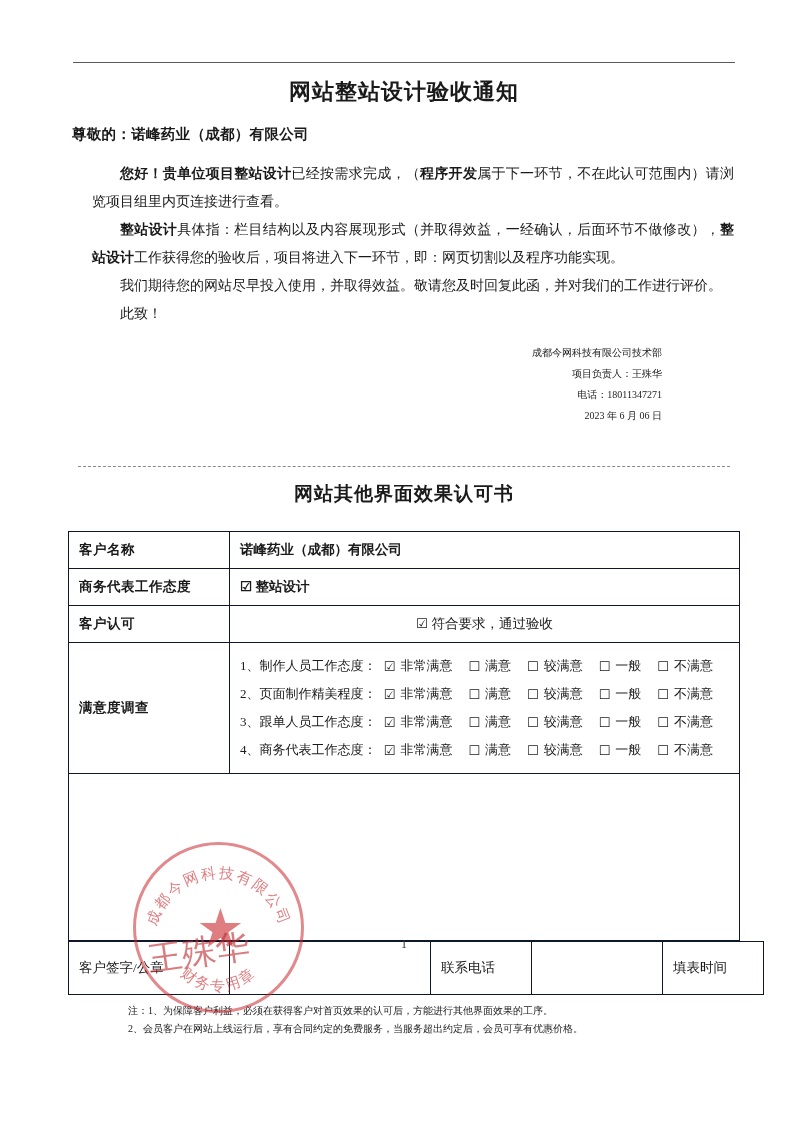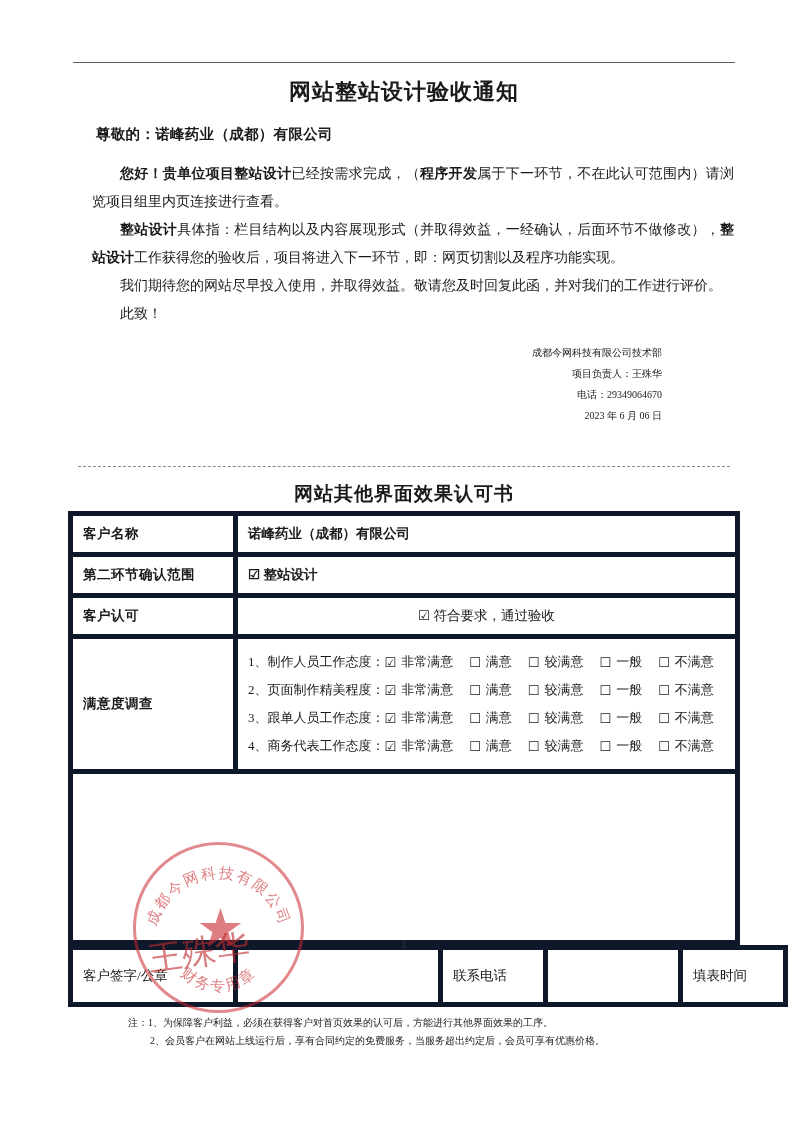--- a/index.html
+++ b/index.html
@@ -31,21 +31,21 @@
     text-align: center;
     font-size: 22px;
     font-weight: bold;
     letter-spacing: 1px;
     margin: 14px 0 18px 0;
     font-family: "DejaVu Serif", "Liberation Serif", serif;
   }
   .salutation {
     font-size: 14.5px;
     font-weight: bold;
-    margin: 0 0 6px 28px;
+    margin: 0 0 6px 4px;
     letter-spacing: 0.3px;
   }
   .body-p {
     font-size: 14px;
     line-height: 2.0;
     margin: 0 6px 0 24px;
     text-align: justify;
     text-indent: 28px;
   }
   .b {
@@ -64,31 +64,31 @@
   }
   .sep-rule {
     margin: 40px 10px 0 10px;
     border-top: 1px dashed #8a8a8a;
   }
   .sub-title {
     text-align: center;
     font-size: 19px;
     font-weight: bold;
     letter-spacing: 1px;
-    margin: 14px 0 4px 0;
+    margin: 14px 0 24px 0;
     font-family: "DejaVu Serif", "Liberation Serif", serif;
   }
   table.form {
     width: 672px;
     margin: 0 auto;
     border-collapse: collapse;
     table-layout: fixed;
   }
   table.form td {
-    border: 5px solid #0f172a;
+    border: 1px solid #0f172a;
     font-size: 13.5px;
     padding: 9px 10px;
     vertical-align: middle;
   }
   td.label-cell {
     width: 140px;
     font-weight: bold;
     letter-spacing: 0.5px;
   }
   td.value-cell {
@@ -128,21 +128,21 @@
   }
   .sig-row td {
     height: 34px;
     font-weight: normal;
   }
   .notes {
     margin: 7px 14px 0 60px;
     font-size: 10px;
     line-height: 1.75;
   }
-  .notes .n2 { margin-left: 22px; }
+  .notes .n2 { }
   .page-num {
     position: absolute;
     left: 0;
     right: 0;
     bottom: 24px;
     text-align: center;
     font-size: 12px;
     color: #333;
   }
   
@@ -214,36 +214,36 @@
 
   <p class="body-p"><span class="b">整站设计</span><span>具体指：栏目结构以及内容展现形式（并取得效益，一经确认，后面环节不做修改），</span><span class="b">整站设计</span><span>工作获得您的验收后，项目将进入下一环节，即：网页切割以及程序功能实现。</span></p>
 
   <p class="body-p">我们期待您的网站尽早投入使用，并取得效益。敬请您及时回复此函，并对我们的工作进行评价。</p>
 
   <p class="body-p">此致！</p>
 
   <div class="sign-block">
     <div>成都今网科技有限公司技术部</div>
     <div>项目负责人：王殊华</div>
-    <div>电话：29349064670</div>
+    <div>电话：18011347271</div>
     <div>2023 年 6 月 06 日</div>
   </div>
 
   <div class="sep-rule"></div>
 
   <div class="sub-title">网站其他界面效果认可书</div>
 
   <table class="form">
     <tbody>
         <tr>
       <td class="label-cell">客户名称</td>
       <td class="value-cell">诺峰药业（成都）有限公司</td>
     </tr>
     <tr>
-      <td class="label-cell">第二环节确认范围</td>
+      <td class="label-cell">商务代表工作态度</td>
       <td class="value-cell">☑ 整站设计</td>
     </tr>
     <tr>
       <td class="label-cell">客户认可</td>
       <td class="value-cell value-normal">☑ 符合要求，通过验收</td>
     </tr>
     <tr>
       <td class="label-cell">满意度调查</td>
       <td class="survey-cell">
 

